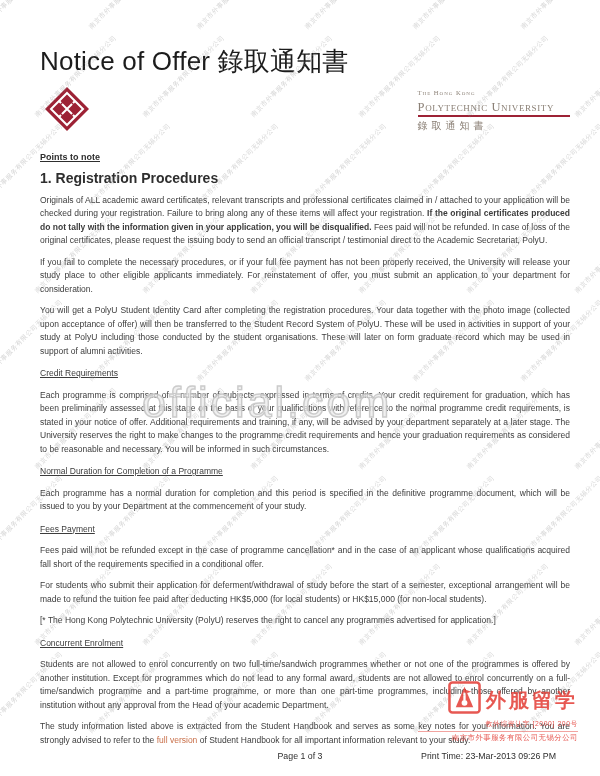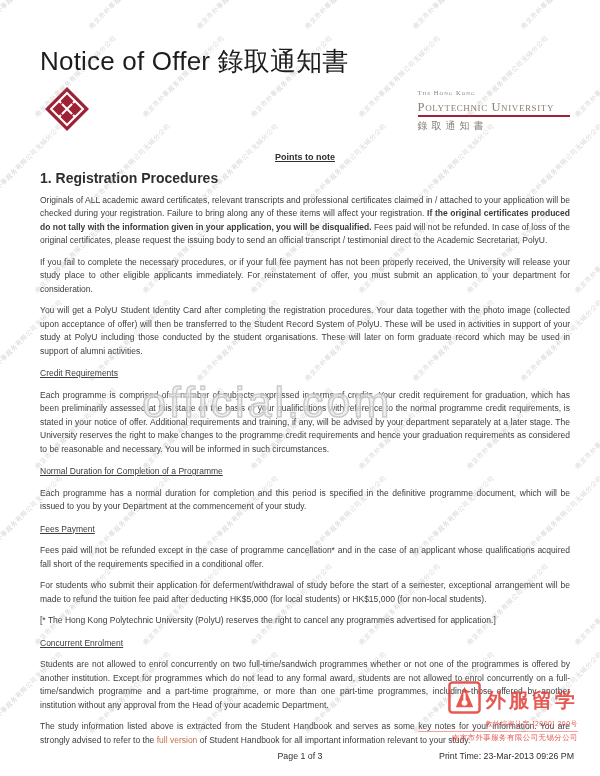--- a/index.html
+++ b/index.html
@@ -16,35 +16,35 @@
   .logo-row{display:flex;align-items:flex-start;margin:4px 0 0 4px;height:54px;justify-content:space-between;}
   .logo-mark{flex:0 0 auto;margin-top:1px;}
   .logo-textblock{margin-left:7px;padding-top:4px;color:#8b8076;font-family:"Liberation Serif","DejaVu Serif",serif;}
   .logo-small{font-size:6.5px;font-variant:small-caps;letter-spacing:1px;line-height:8px;}
   .logo-large{
     font-size:12.5px;font-variant:small-caps;letter-spacing:0.6px;line-height:14px;
     border-bottom:2px solid #9d2235;display:inline-block;padding:0 16px 1px 0;
   }
   .logo-cjk{font-size:10px;letter-spacing:4px;line-height:14px;margin-top:2px;color:#8b8076;}
   .points-heading{
-    text-align:center;font-size:9px;font-weight:bold;text-decoration:underline;
+    font-size:9px;font-weight:bold;text-decoration:underline;
     color:#2e2e2e;margin:13px 0 2px 0;
   }
   .body-text{font-size:8.5px;line-height:13.5px;color:#3c3c3c;text-align:justify;}
   .sec-title{font-weight:bold;color:#2e2e2e;margin:10px 0 2px 0;font-size:14px;}
   .sub-heading{text-decoration:underline;color:#3c3c3c;margin:9px 0 2px 0;font-size:8.5px;}
   .para{margin:8px 0 4px 0;}
   .link{color:#c9704a;text-decoration:none;}
   
   .footer-page{
     position:absolute;left:0;right:0;bottom:15px;text-align:center;
     font-size:8.8px;color:#2e2e2e;z-index:5;
   }
   .footer-print{
-    position:absolute;right:26px;bottom:15px;font-size:8.8px;color:#2e2e2e;z-index:5;
+    position:absolute;right:44px;bottom:15px;font-size:8.8px;color:#2e2e2e;z-index:5;
   }
   
   .stamp{
     position:absolute;right:22px;bottom:33px;z-index:4;opacity:0.88;
     color:#e4423b;text-align:right;width:160px;
   }
   .stamp-row{display:flex;align-items:center;justify-content:flex-end;}
   .stamp-name{
     font-size:20px;font-weight:bold;letter-spacing:3px;margin-left:5px;line-height:22px;
   }

